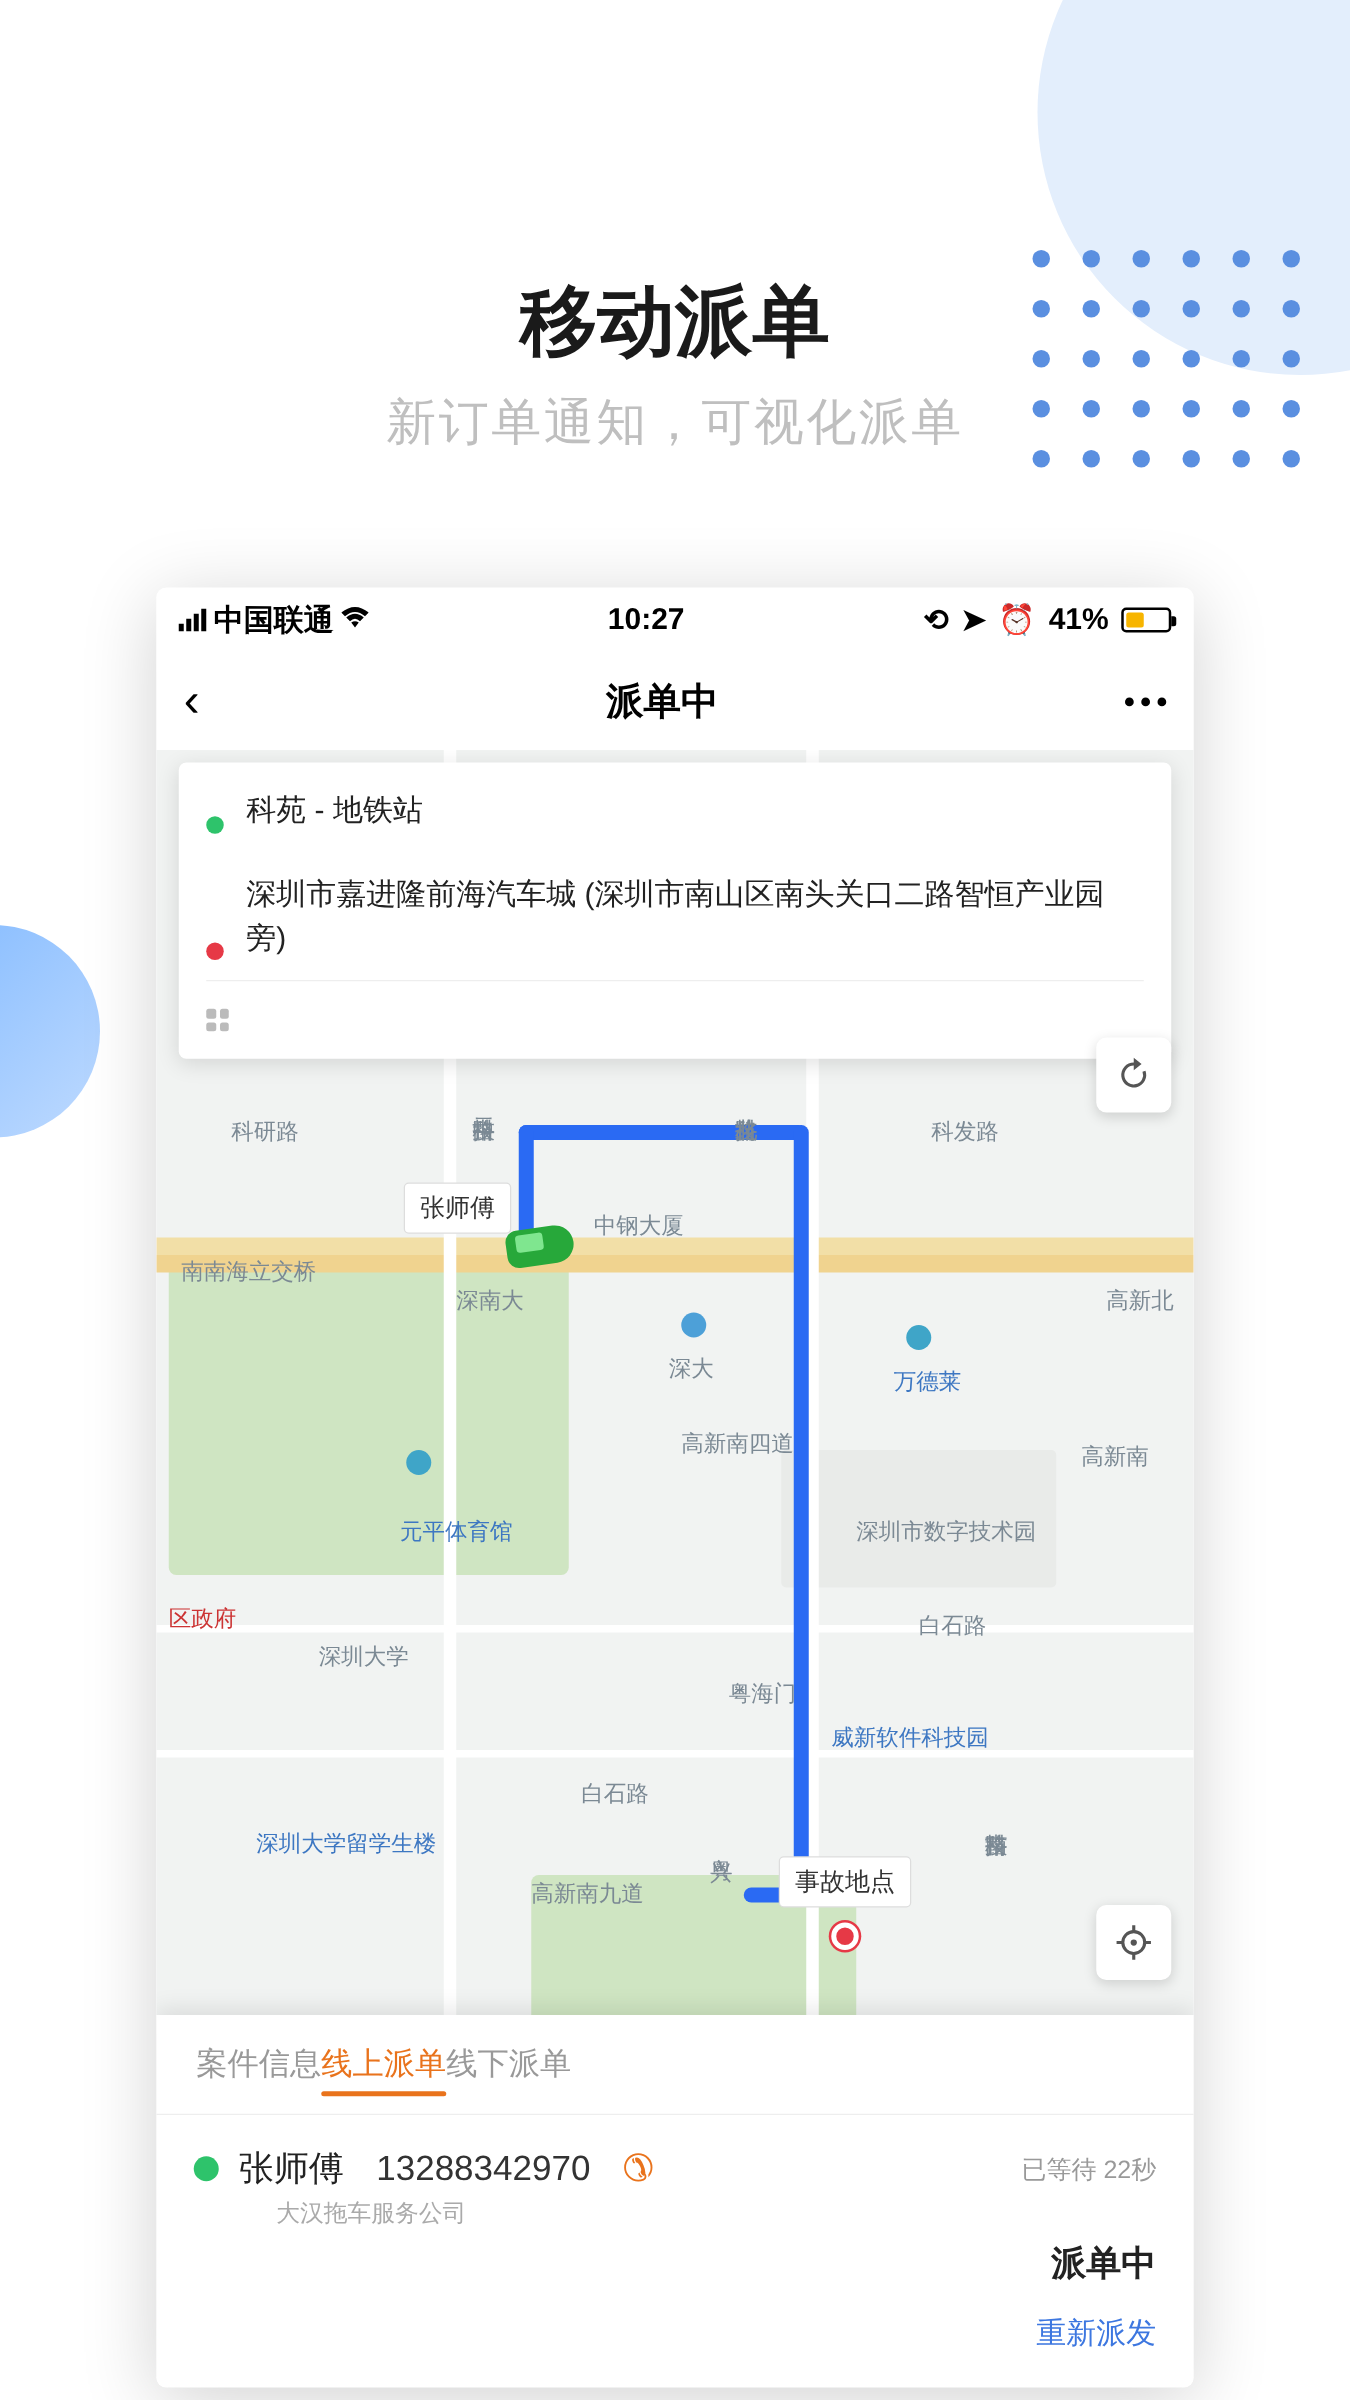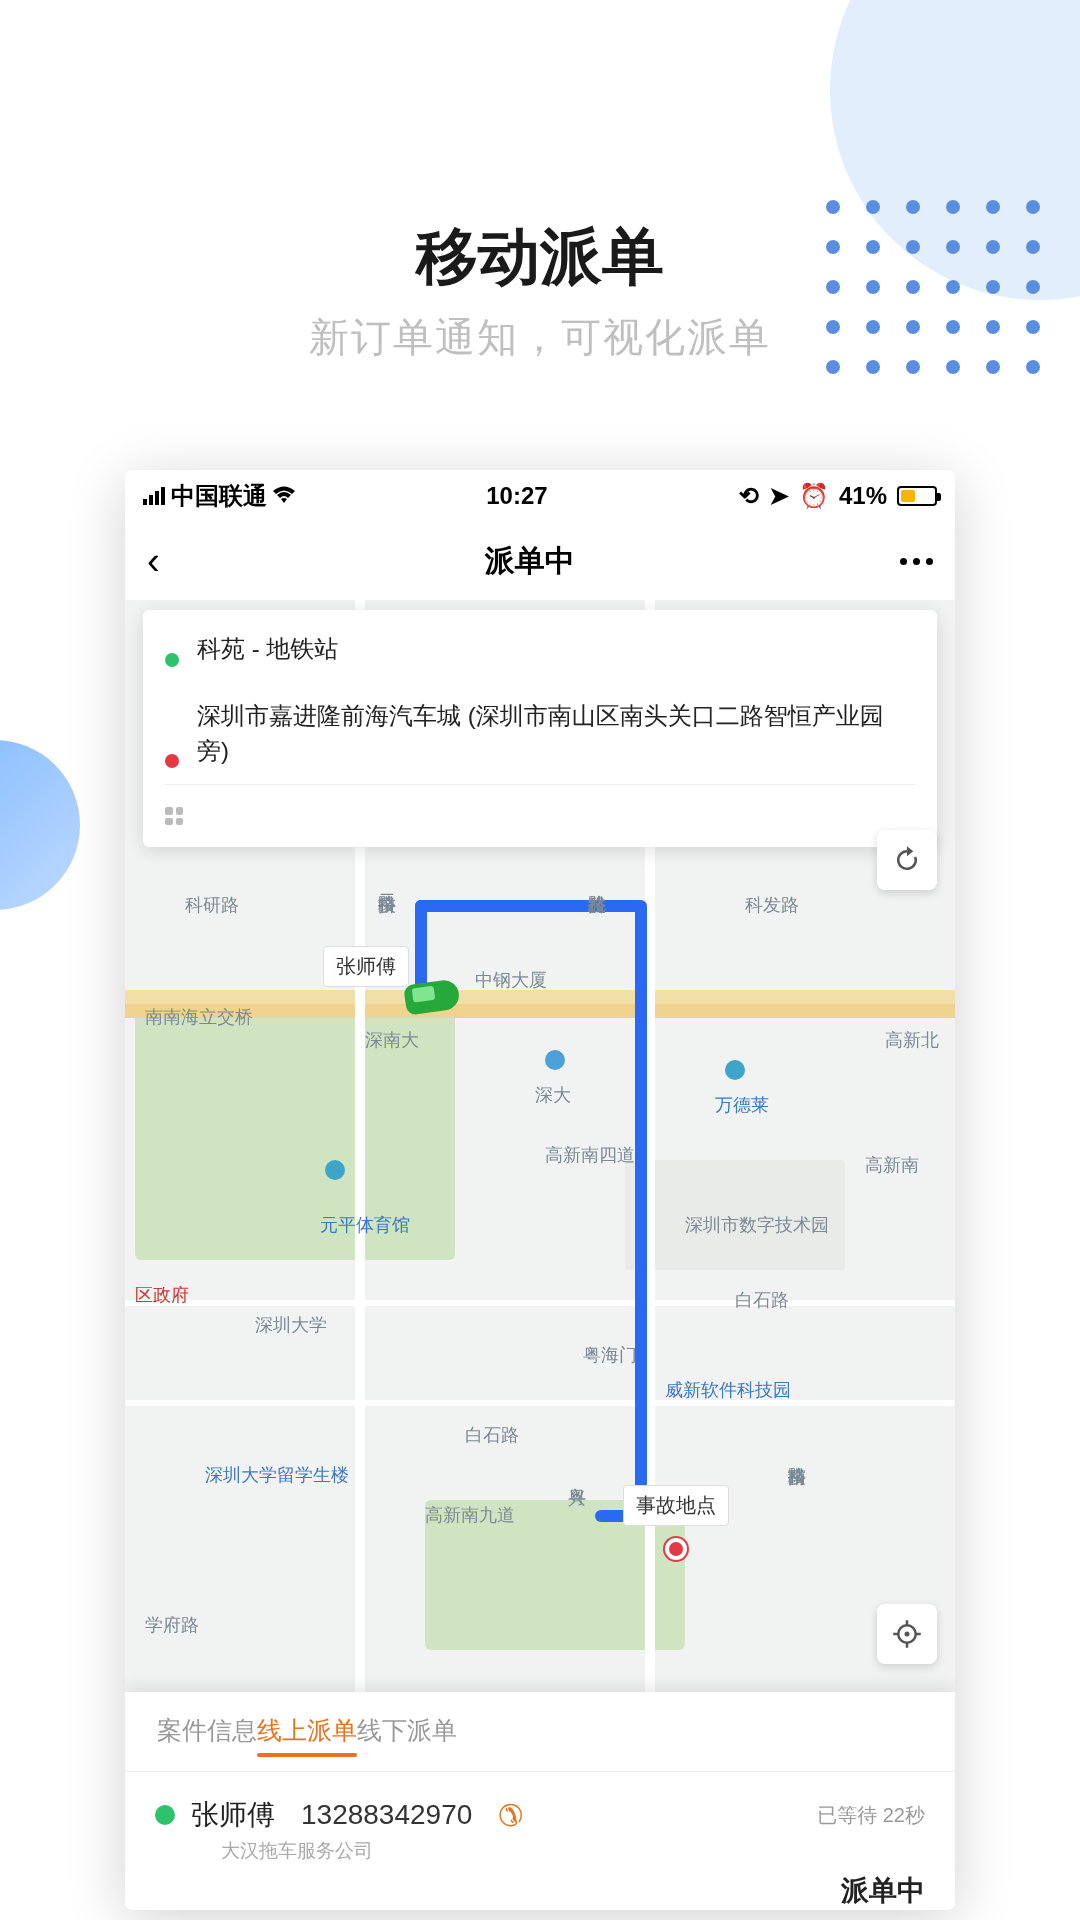--- a/index.html
+++ b/index.html
@@ -325,15 +325,16 @@
       <span class="status-dot"></span>
       <span class="drv-name">张师傅</span>
       <span class="drv-phone">13288342970</span>
       <span class="call-ic">✆</span>
       <span class="wait-txt">已等待 22秒</span>
     </div>
     <div class="company">大汉拖车服务公司</div>
     <div class="state-row">
       <span class="state-txt">派单中</span>
     </div>
+    <div class="reassign">重新派发</div>
   </div>
 
 </div>
 
 </body></html>

